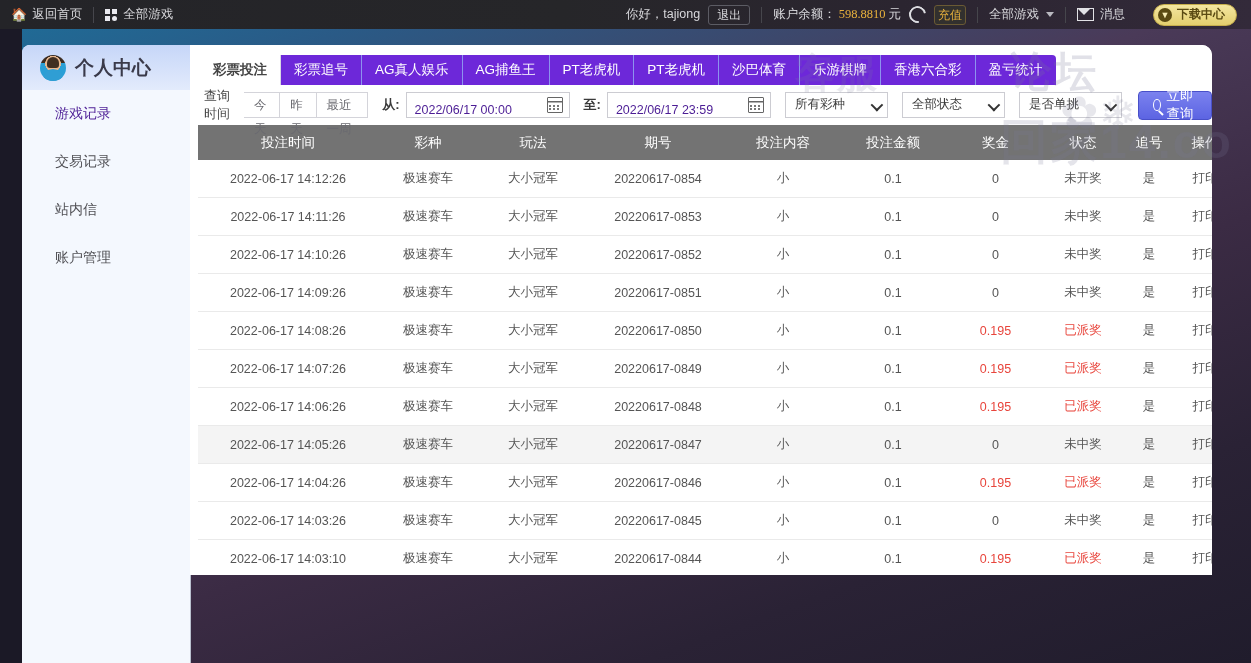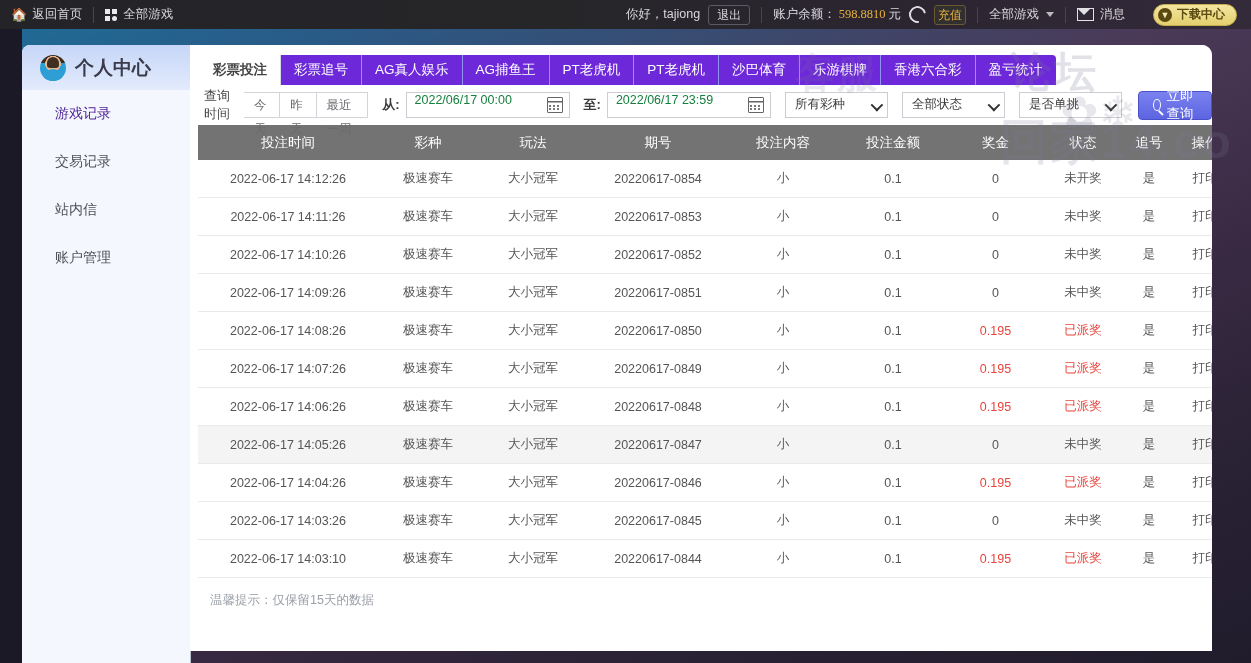--- a/index.html
+++ b/index.html
@@ -98,21 +98,21 @@
     content:"";position:absolute;left:7px;top:2px;width:12px;height:11px;border-radius:6px 6px 3px 3px;background:#402e21;z-index:2;
   }
   .side-item{
     height:48px;display:flex;align-items:center;padding-left:33px;
     color:#515156;font-size:14px;cursor:pointer;
   }
   .side-item.active{color:#4c1d95;}
 
   
   #content{
-    position:absolute;left:190px;top:45px;width:1022px;height:606px;
+    position:absolute;left:190px;top:45px;width:1022px;height:530px;
     background:#fff;border-top-right-radius:10px;z-index:25;overflow:hidden;
   }
 
   
   #tabs{height:40px;display:flex;align-items:flex-end;padding-left:10px;background:#fff;position:relative;}
   .tab{
     height:30px;line-height:30px;padding:0 13px;font-size:13.5px;color:#fff;
     background:#6d28d9;border-right:1px solid #8d93ee;cursor:pointer;white-space:nowrap;
   }
   .tab:first-child{border-top-left-radius:4px;}
@@ -125,22 +125,22 @@
     font-size:13px;color:#4a4a4a;background:#fff;
   }
   .q-label{margin-right:8px;color:#4a4a4a;}
   .quick{
     border:1px solid #d4d4da;border-left:none;background:#fff;color:#6a6a70;
     height:24px;line-height:24px;padding:0 10px;font-size:12.5px;cursor:pointer;
   }
   .quick:first-of-type{border-left:1px solid #d4d4da;}
   .q-from{margin:0 6px 0 14px;font-weight:bold;color:#3a3a3a;}
   .dateinput{
-    position:relative;border:1px solid #ccccd2;height:24px;display:flex;align-items:flex-start;
-    padding:0 26px 0 8px;background:#fff;color:#15803d;font-size:12.5px;min-width:128px;cursor:pointer;
+    position:relative;border:1px solid #ccccd2;height:24px;display:flex;align-items:flex-end;
+    padding:0 26px 0 8px;background:#fff;color:#4c1d95;font-size:12.5px;min-width:128px;cursor:pointer;
   }
   .cal-ico{
     position:absolute;right:6px;top:4px;width:14px;height:14px;border:1.5px solid #666;border-radius:1px;
     background:
       linear-gradient(#666,#666) 0 3px/100% 1.5px no-repeat,
       repeating-linear-gradient(90deg,#777 0 2px,transparent 2px 4px) 1px 7px/11px 2px no-repeat,
       repeating-linear-gradient(90deg,#777 0 2px,transparent 2px 4px) 1px 10px/11px 2px no-repeat;
   }
   .sel{
     position:relative;border:1px solid #ccccd2;height:24px;line-height:22px;padding:0 24px 0 9px;

